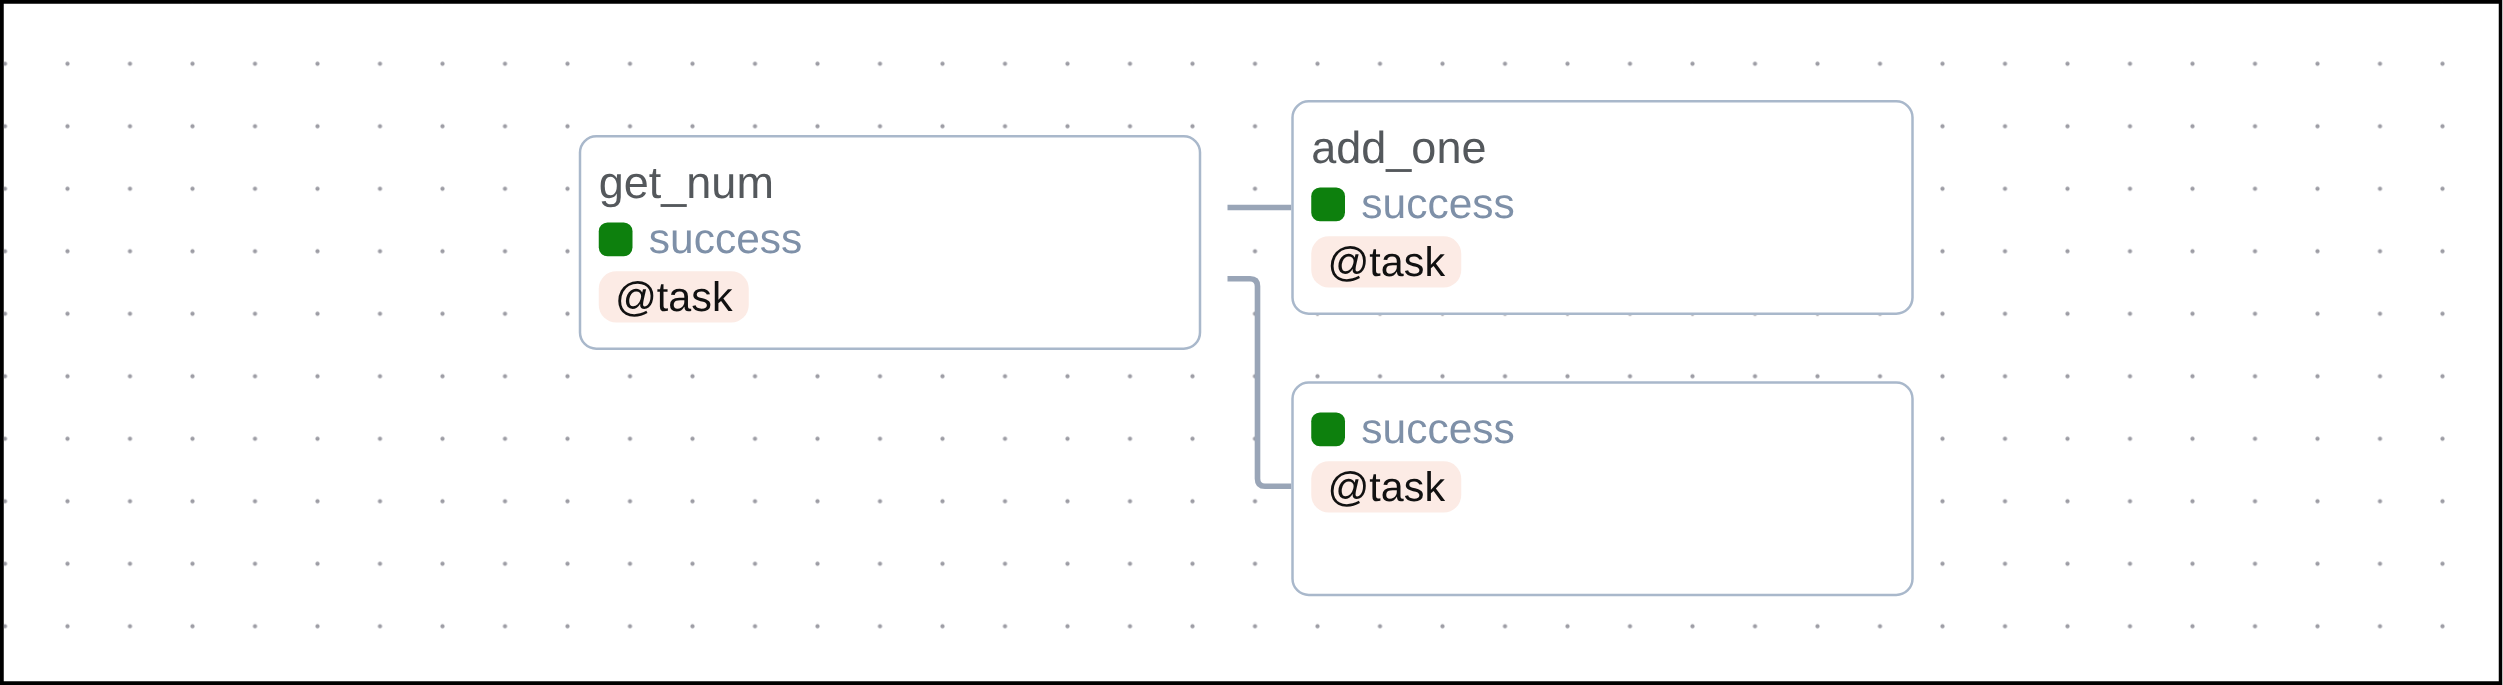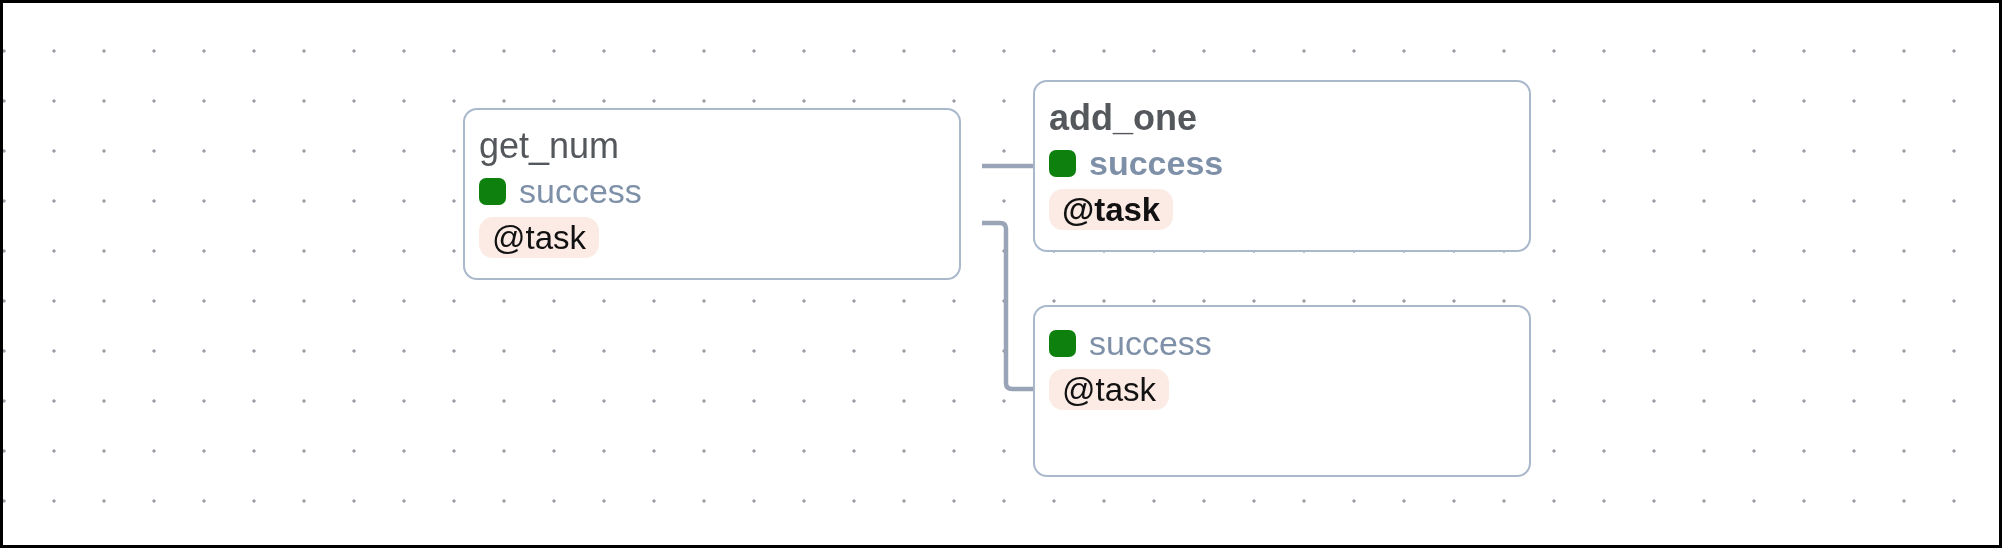--- a/index.html
+++ b/index.html
@@ -33,21 +33,21 @@
   .edges path{stroke:var(--edge-color);stroke-width:4.5;fill:none;}
   .node{
     position:absolute;width:498px;height:172px;
     background:#ffffff;
     border:2px solid var(--node-border);
     border-radius:14px;
     padding:13px 14px;
     cursor:pointer;
   }
   .node-getnum{left:460px;top:105px;}
-  .node-addone{left:1030px;top:77px;font-weight:bold;}
+  .node-addone{left:1030px;top:77px;}
   .node-addtwo{left:1030px;top:302px;}
   .node-title{
     font-size:36px;line-height:45px;color:var(--title-color);
     white-space:nowrap;
   }
   .status-row{
     margin-top:7px;display:flex;align-items:center;height:33px;
   }
   .status-dot{
     width:27px;height:27px;border-radius:7px;

